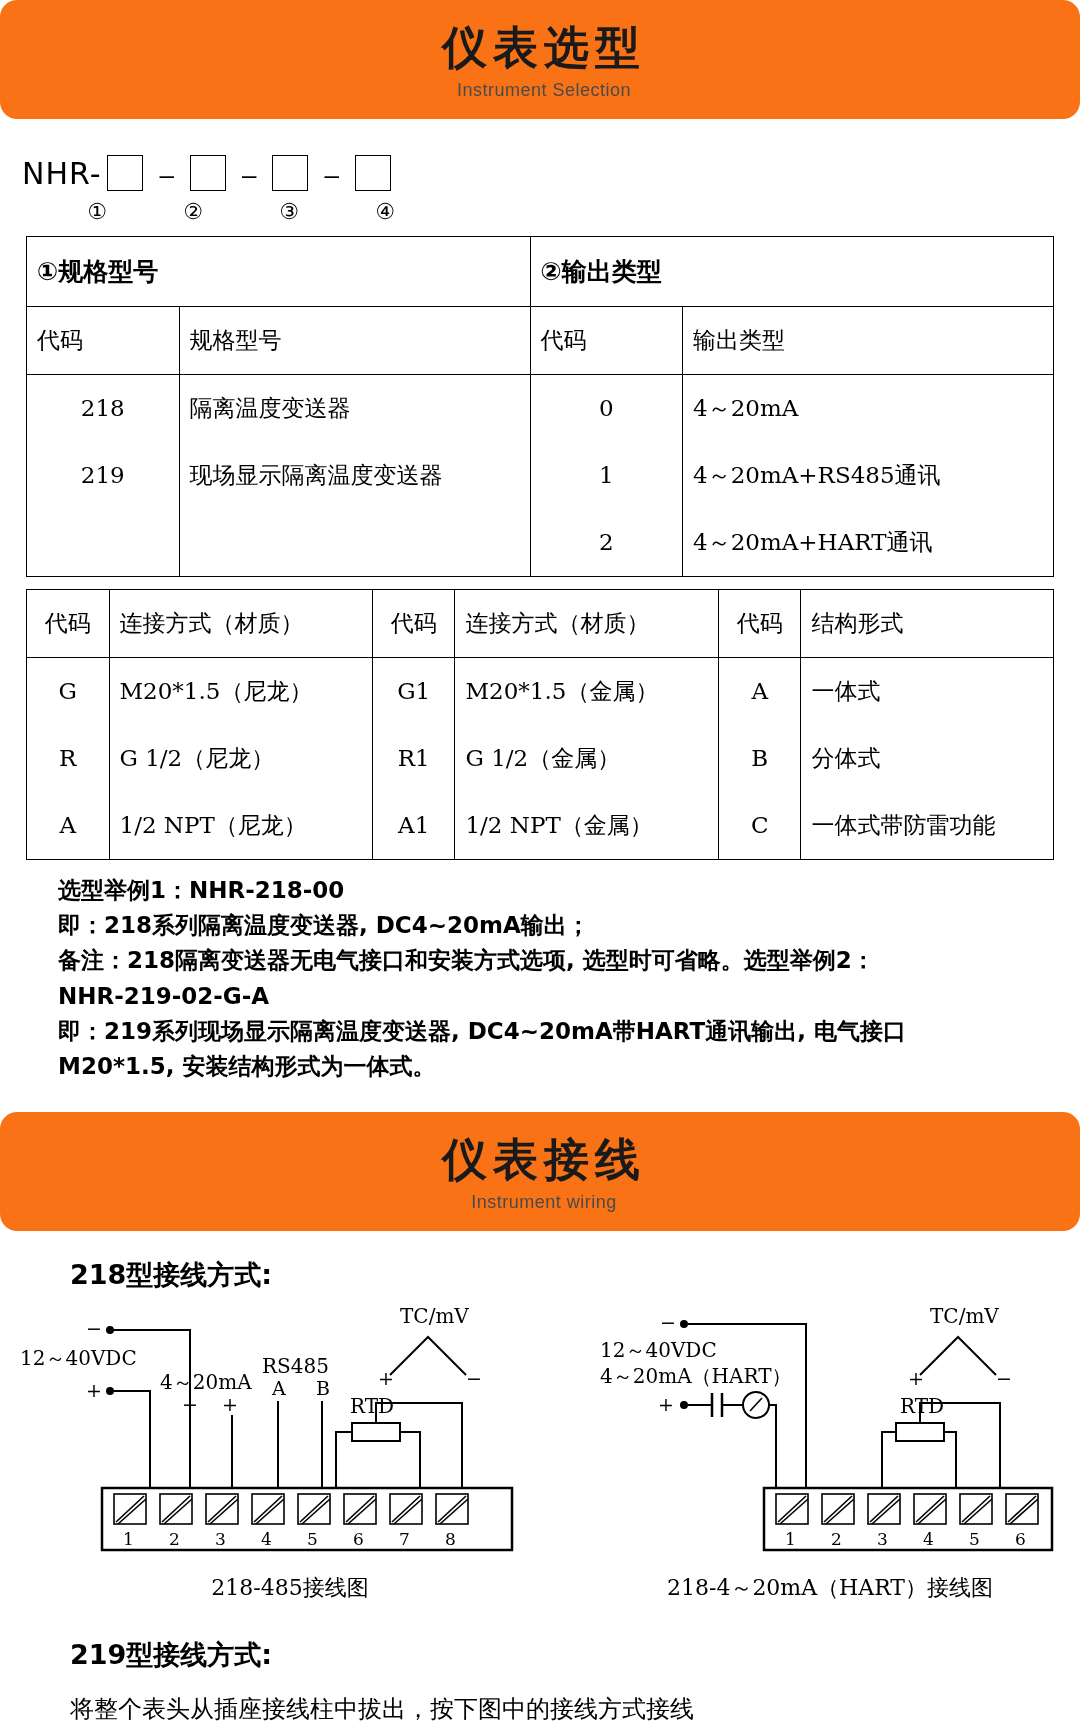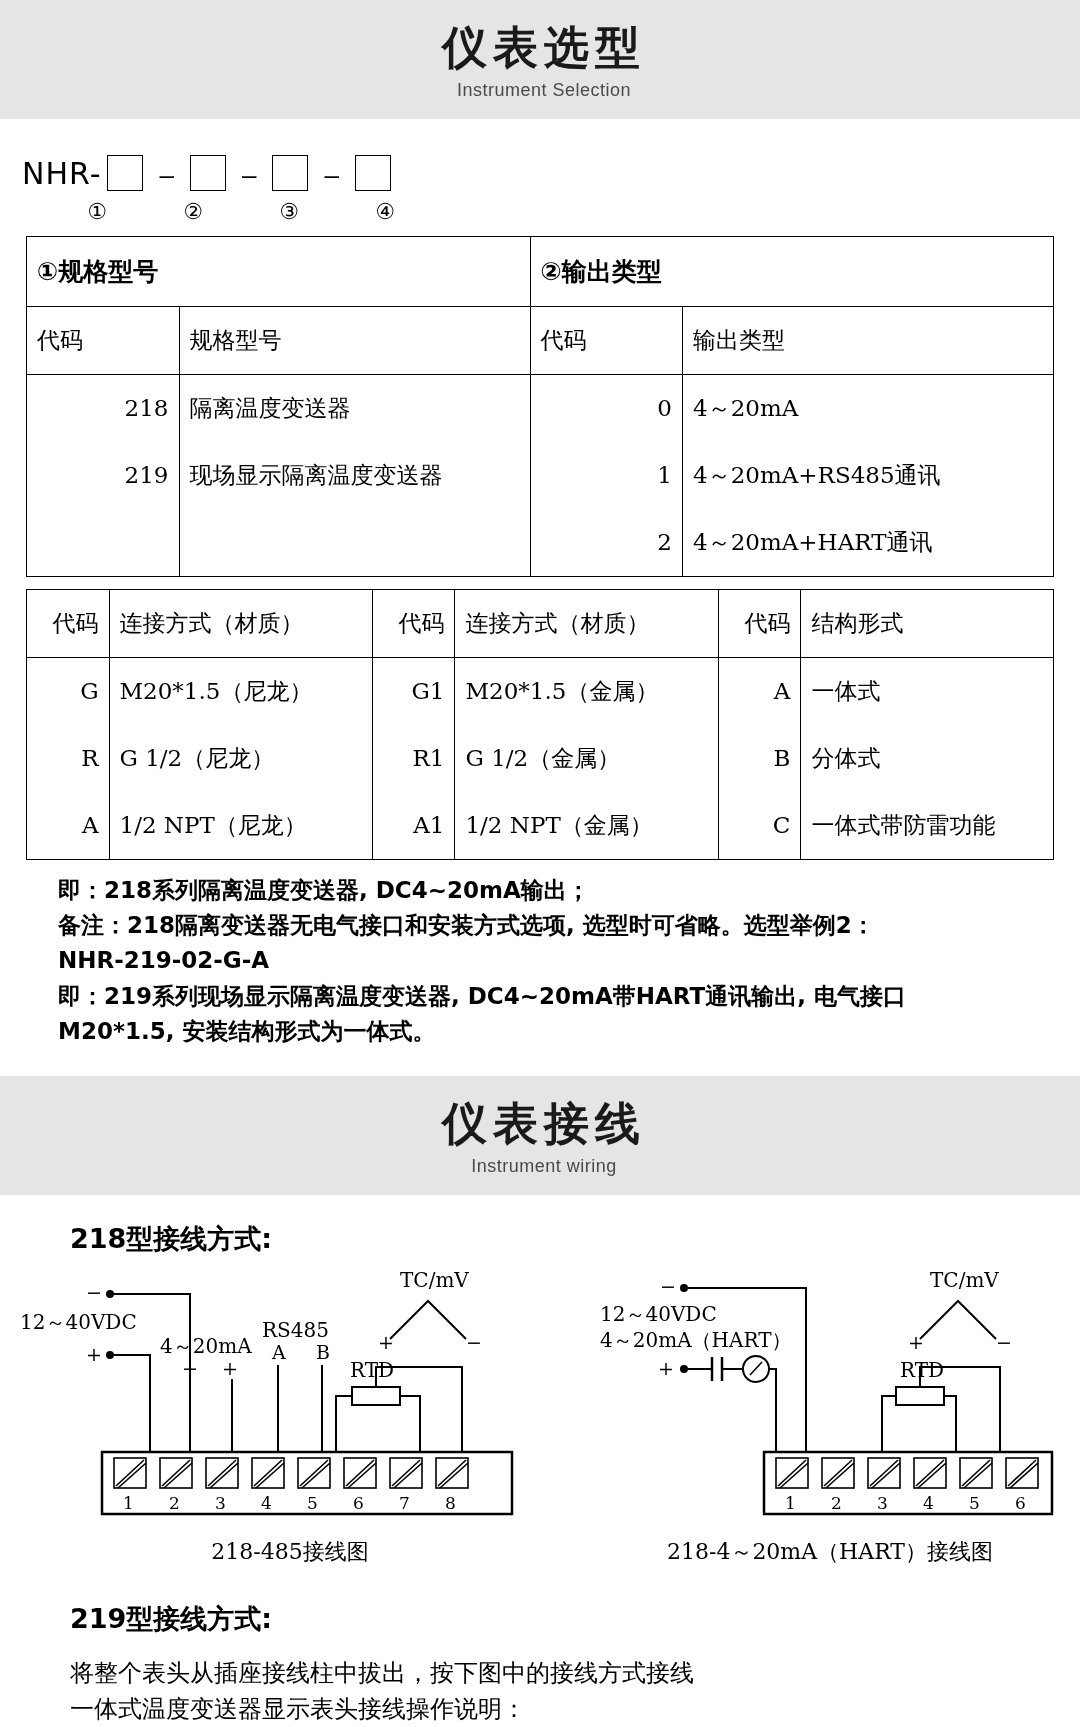--- a/index.html
+++ b/index.html
@@ -7,23 +7,24 @@
     width:1080px;
     background:#ffffff;
     font-family:"Liberation Sans","DejaVu Sans",sans-serif;
     color:#000;
     -webkit-font-smoothing:antialiased;
   }
   .page{width:1080px;position:relative;}
 
   
   .banner{
-    background:#e5e5e5;
+    background:#f97316;
     text-align:center;
     padding:22px 0 18px 8px;
+    border-radius:17px;
   }
   .banner .cn{
     font-size:45px;
     font-weight:bold;
     letter-spacing:6px;
     line-height:1.15;
     color:#1a1a1a;
     font-family:"DejaVu Sans","Liberation Sans",sans-serif;
   }
   .banner .en{
@@ -69,21 +70,21 @@
     font-size:23px;
     text-align:left;
     vertical-align:middle;
     white-space:nowrap;
   }
   table.spec td.hd{
     font-size:25px;
     font-weight:bold;
     font-family:"DejaVu Sans","Liberation Sans",sans-serif;
   }
-  table.spec td.center{text-align:right;}
+  table.spec td.center{text-align:center;}
   table.spec td.sub{
     font-family:"DejaVu Sans","Liberation Sans",sans-serif;
     font-size:23px;
   }
   .noborder-b{border-bottom:none !important;}
   .noborder-t{border-top:none !important;}
 
   
   .example{
     padding:14px 26px 0 58px;
@@ -220,20 +221,21 @@
         <td class="center noborder-t">A1</td>
         <td class="noborder-t">1/2 NPT（金属）</td>
         <td class="center noborder-t">C</td>
         <td class="noborder-t">一体式带防雷功能</td>
       </tr>
     </tbody>
       </table>
   </div>
 
   <div class="example">
+    <div>选型举例1：NHR-218-00</div>
     <div>即：218系列隔离温度变送器, DC4~20mA输出；</div>
     <div>备注：218隔离变送器无电气接口和安装方式选项, 选型时可省略。选型举例2：</div>
     <div>NHR-219-02-G-A</div>
     <div>即：219系列现场显示隔离温度变送器, DC4~20mA带HART通讯输出, 电气接口</div>
     <div>M20*1.5, 安装结构形式为一体式。</div>
   </div>
 
   <div class="gap"></div>
 
   <div class="banner">

